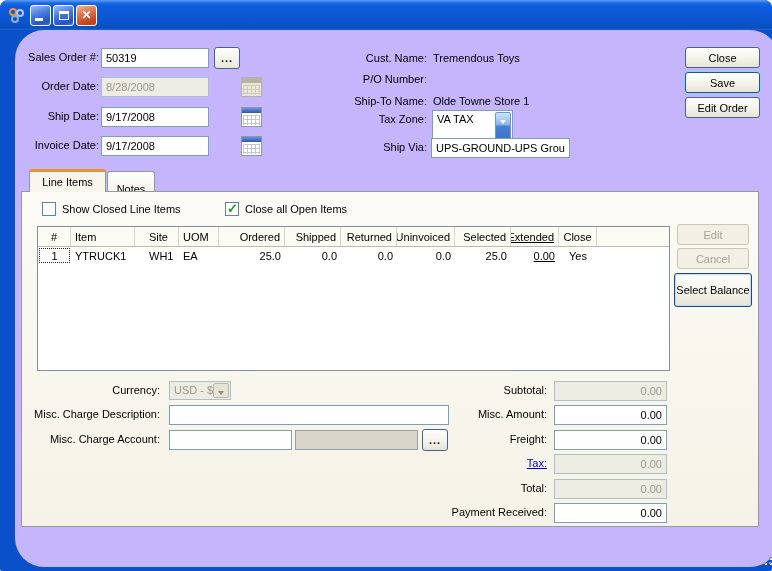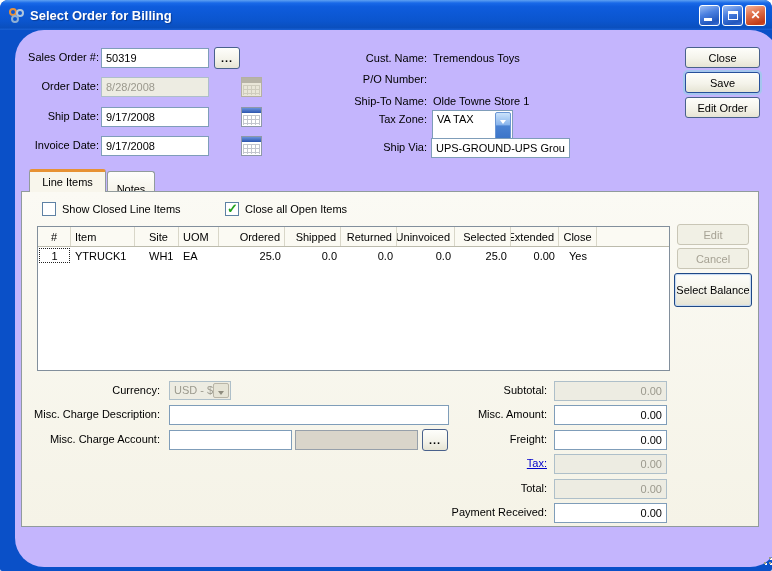--- a/index.html
+++ b/index.html
@@ -89,21 +89,21 @@
   
   .table { position:absolute; left:15px; top:34px; width:633px; height:145px;
     background:#fff; border:1px solid #828F9C; overflow:hidden; }
   .thead { display:flex; height:20px; background:#FBFAF3; border-bottom:1px solid #BCBBAC; }
   .tc { padding:0 4px; display:flex; align-items:center; white-space:nowrap; overflow:hidden; }
   .thead .tc { border-right:1px solid #D9D7C9; }
   .tr { display:flex; height:17px; background:#fff; }
   .c0{width:33px; justify-content:center;} .c1{width:64px;} .c2{width:44px; padding-left:14px;text-align:center;}
   .c3{width:40px;} .c4{width:66px; justify-content:flex-end;} .c5{width:56px; justify-content:flex-end;}
   .c6{width:56px; justify-content:flex-end;} .c7{width:58px; justify-content:flex-end;}
-  .c8{width:56px; justify-content:flex-end;} .c9{width:48px; justify-content:flex-end;}
+  .c8{width:56px; justify-content:flex-end;} .c9{width:48px; justify-content:flex-end;text-decoration:underline;}
   .c10{width:38px; justify-content:center;}
   .focus-cell { outline:1px dotted #222; outline-offset:-2px; }
 
   .greybox { position:absolute; background:#D9D5CA; border:1px solid #96A0AA; }
 
   .link { color:#0000CC; text-decoration:underline; cursor:pointer; }
 
   .grip { position:absolute; right:3px; bottom:3px; width:13px; height:13px; }
   .grip i { position:absolute; width:2px; height:2px; background:#9E9B88; box-shadow:1px 1px 0 #fff; }
 </style>
@@ -111,21 +111,20 @@
 <body>
 
 <div class="window">
 
   <div class="titlebar">
     <svg class="title-icon" viewBox="0 0 17 17">
       <circle cx="5" cy="5" r="3" fill="none" stroke="#E8913A" stroke-width="2"></circle>
       <circle cx="12" cy="6" r="3" fill="none" stroke="#AFC6DE" stroke-width="2"></circle>
       <circle cx="7" cy="12" r="3" fill="none" stroke="#8FB0D4" stroke-width="2"></circle>
     </svg>
-    <div class="title-text">Select Order for Billing</div>
     <div class="winbtns">
       <div class="winbtn">
           <span class="glyph-min"></span>
         </div>
       <div class="winbtn">
           <span class="glyph-max"></span>
         </div>
       <div class="winbtn close">
           <span class="glyph-close">✕</span>
         </div>

